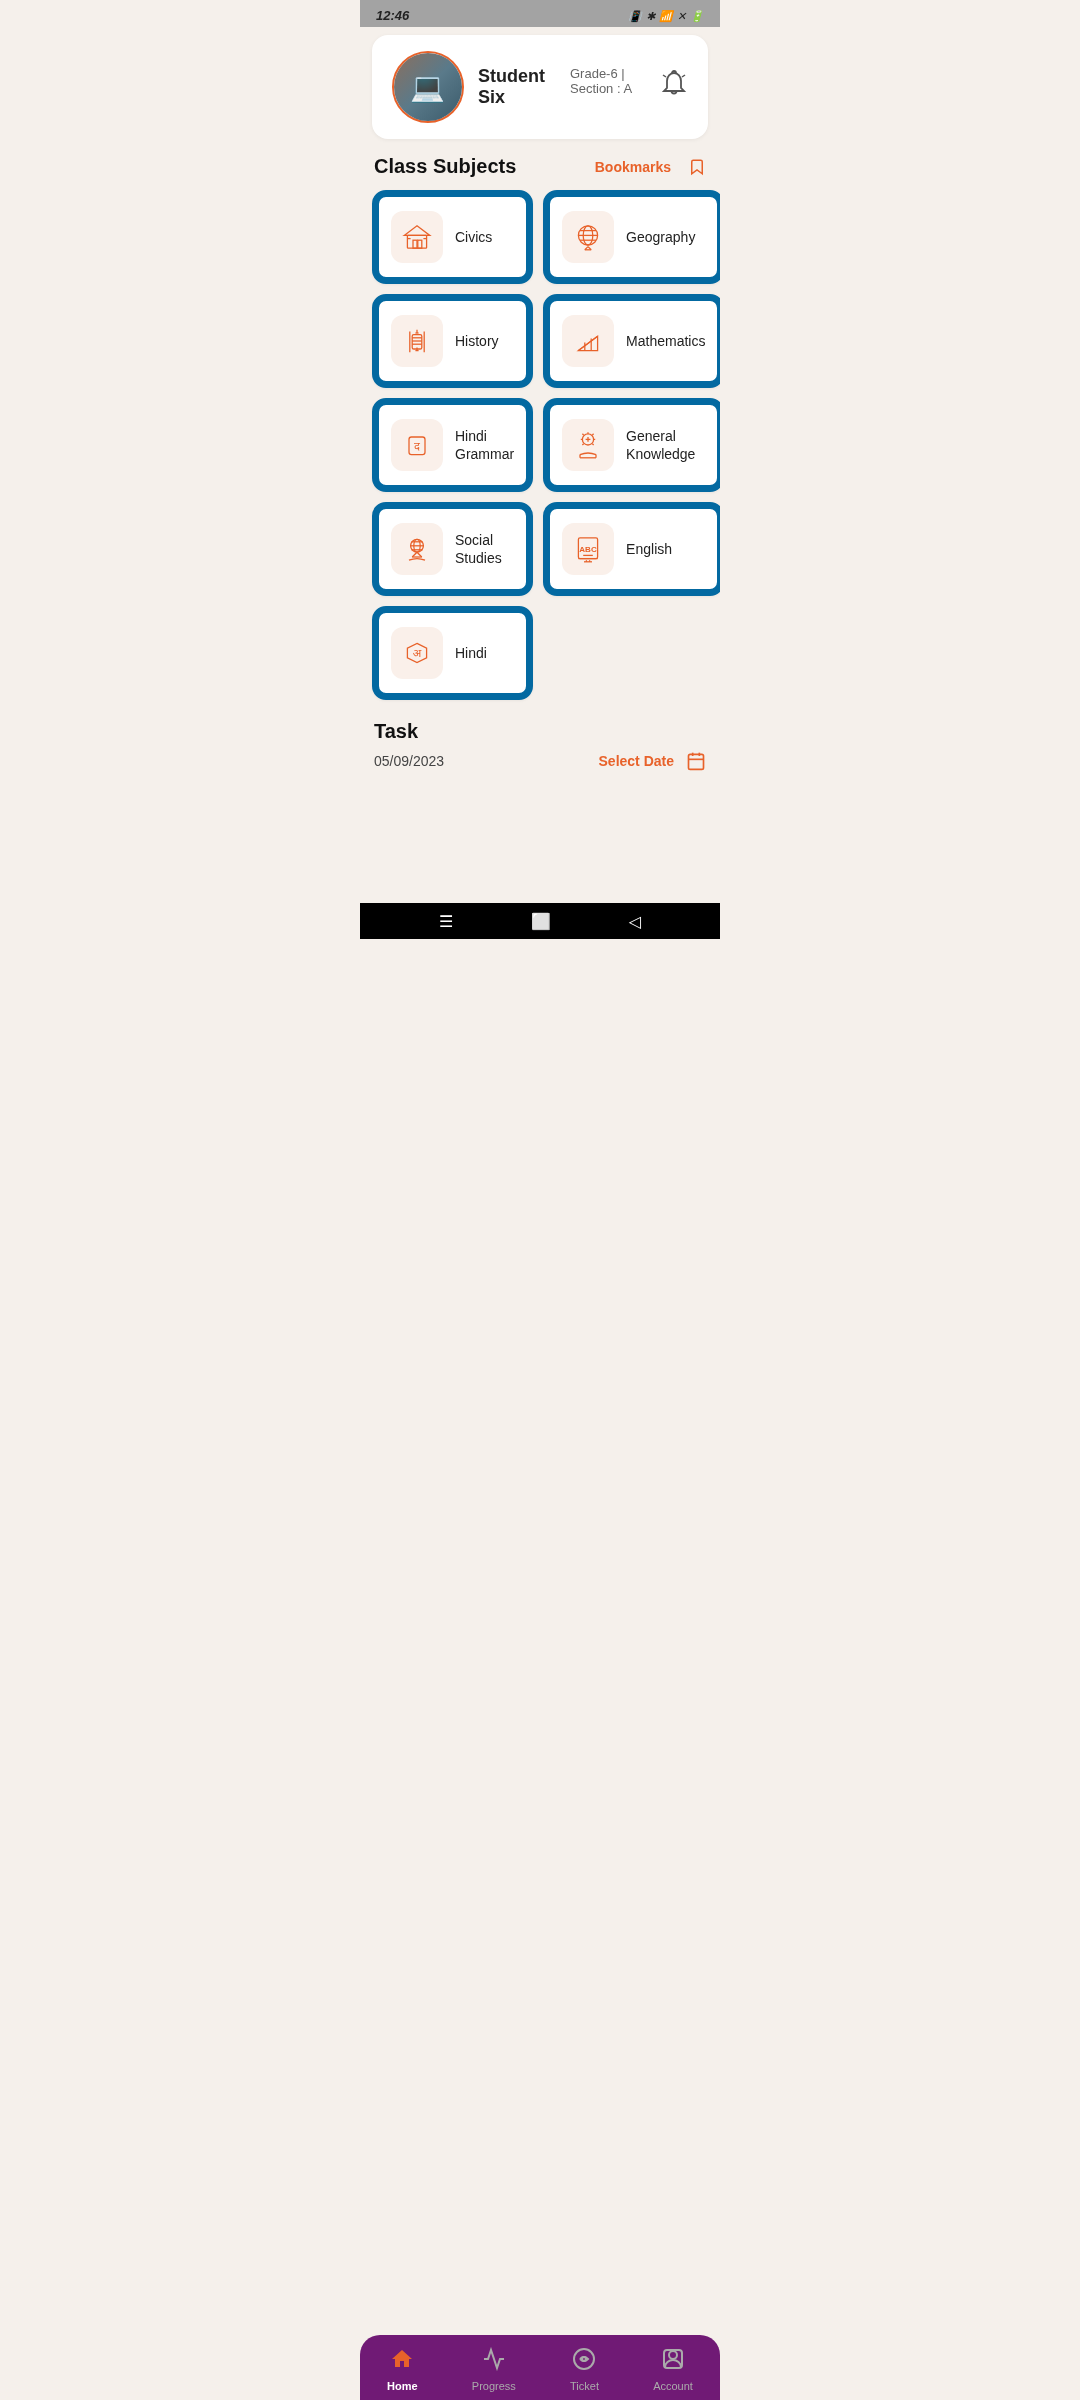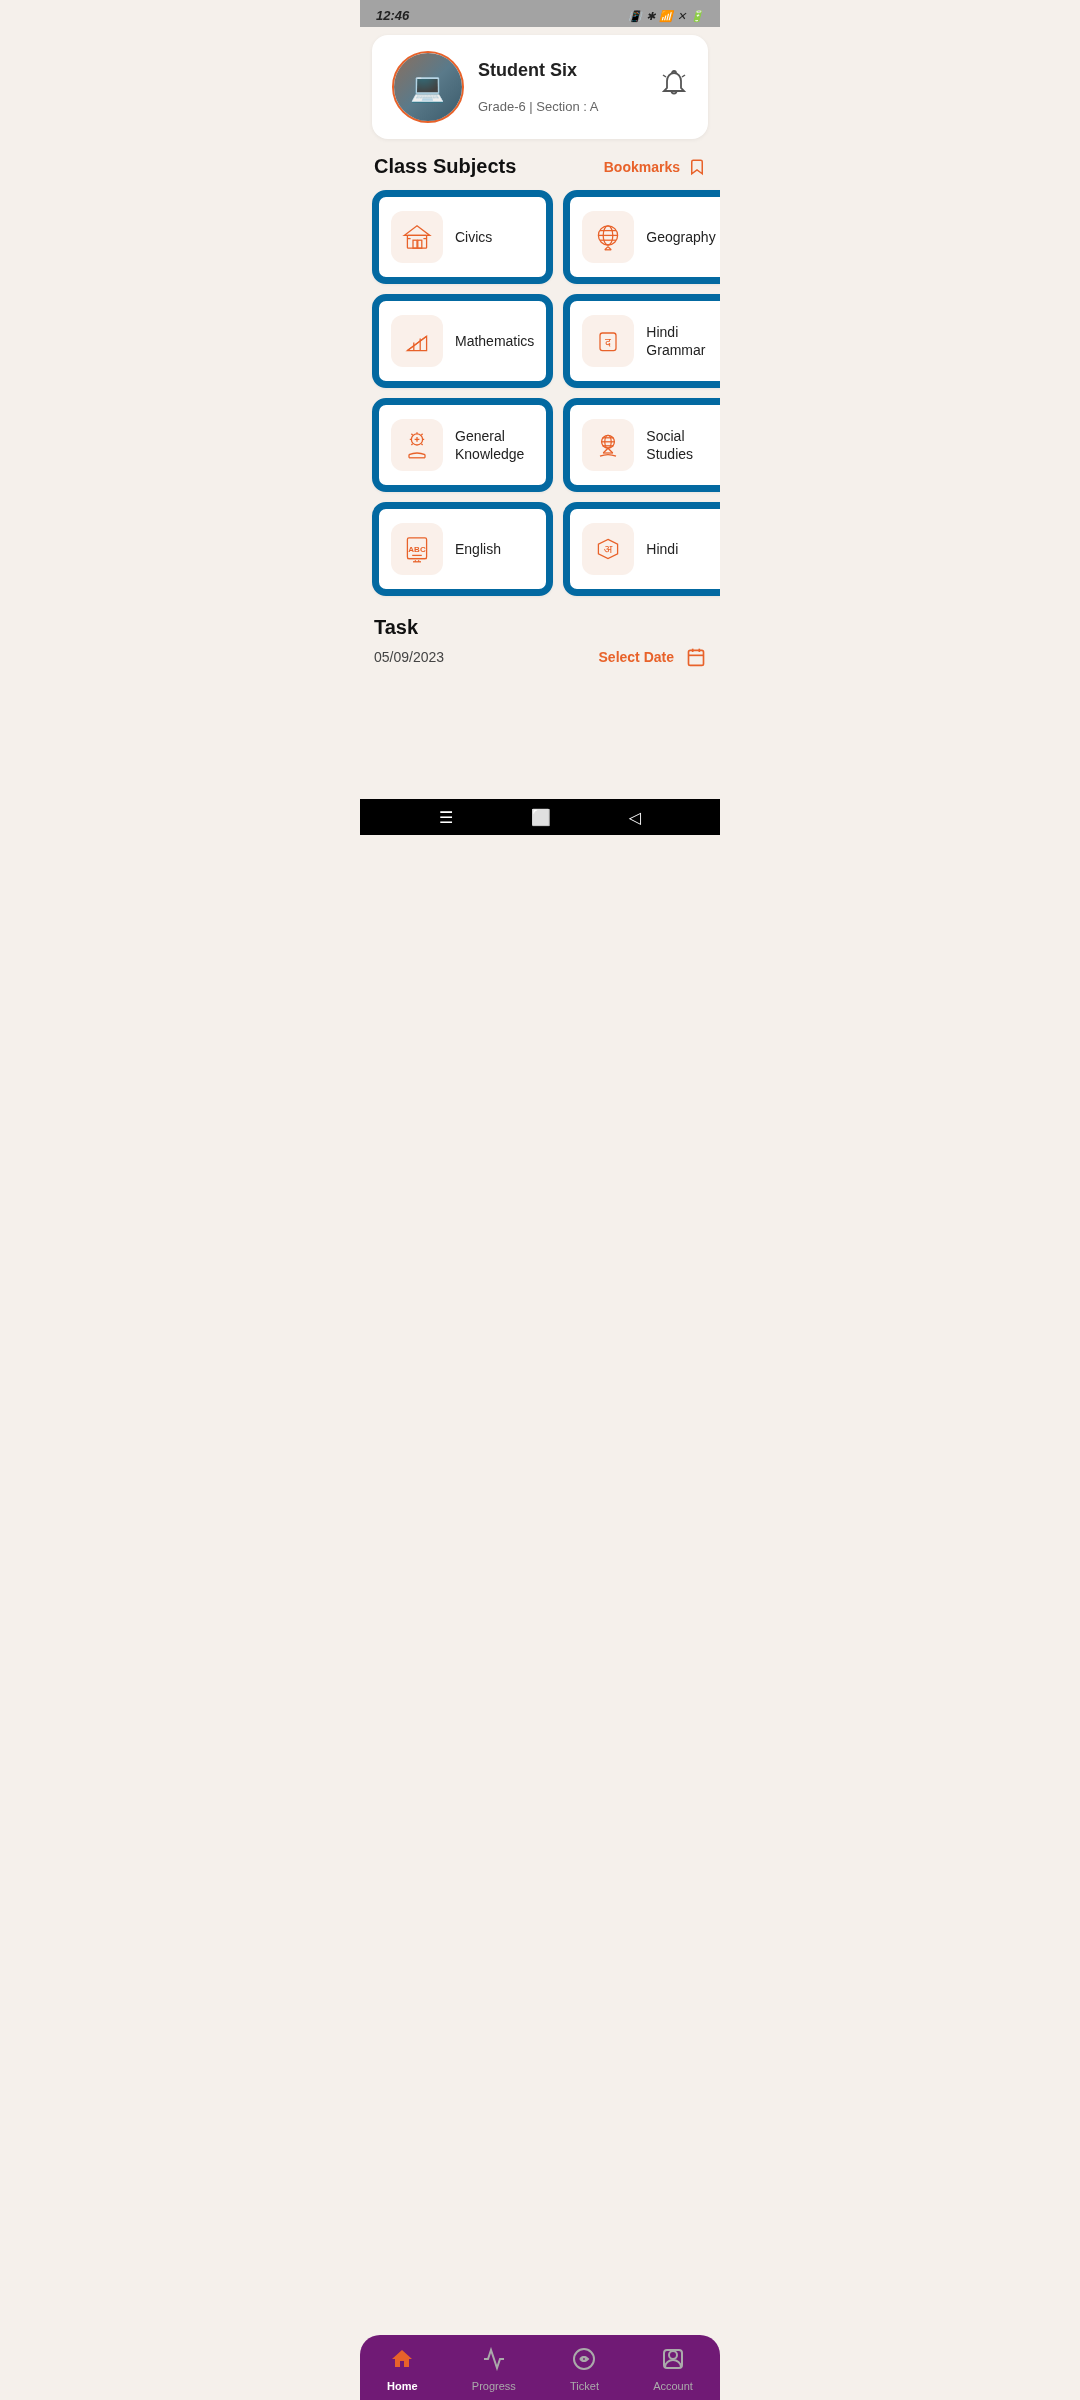--- a/index.html
+++ b/index.html
@@ -49,35 +49,35 @@
       width: 100%; height: 100%;
       background: linear-gradient(135deg, #8B6F5E 0%, #5a7a8a 50%, #3a5a6a 100%);
       display: flex; align-items: center; justify-content: center;
       position: relative;
     }
     
     .avatar-img::before {
       content: '💻';
       font-size: 28px;
     }
-    .profile-info { display: flex; flex-direction: column; gap: 18px; }
+    .profile-info { display: flex; gap: 18px; }
     .profile-name { font-size: 18px; font-weight: 700; color: #222; }
     .profile-grade { font-size: 13px; color: #666; }
     .bell-icon { font-size: 22px; color: #555; cursor: pointer; }
 
     
     .section-header {
       display: flex;
       justify-content: space-between;
       align-items: center;
       padding: 0 14px 12px;
     }
     .section-title { font-size: 20px; font-weight: 700; color: #111; }
     .bookmarks-link {
-      display: flex; align-items: center; gap: 8px;
+      display: flex; align-items: center; gap: 17px;
       color: #e8622a; font-size: 14px; font-weight: 600; cursor: pointer;
     }
 
     
     .subject-grid {
       display: grid;
       grid-template-columns: 1fr 1fr;
       gap: 10px;
       padding: 0 12px;
     }
@@ -219,20 +219,37 @@
         <line x1="10" y1="24" x2="30" y2="24"></line>
         <line x1="20" y1="32" x2="16" y2="36"></line>
         <line x1="20" y1="32" x2="24" y2="36"></line>
         <line x1="16" y1="36" x2="24" y2="36"></line>
       </svg>
     </div>
     <span class="subject-label">Geography</span>
   </div>
 
 
+  <div class="subject-card">
+    <div class="subject-icon-wrap">
+      <svg viewBox="0 0 40 40" fill="none" stroke="#e8622a" stroke-width="1.6">
+        <line x1="20" y1="6" x2="20" y2="10"></line>
+        <line x1="20" y1="28" x2="20" y2="32"></line>
+        <line x1="18" y1="10" x2="22" y2="10"></line>
+        <line x1="18" y1="32" x2="22" y2="32"></line>
+        <rect x="14" y="12" width="12" height="18" rx="2"></rect>
+        <line x1="14" y1="16" x2="26" y2="16"></line>
+        <line x1="14" y1="20" x2="26" y2="20"></line>
+        <line x1="14" y1="24" x2="26" y2="24"></line>
+        <line x1="11" y1="8" x2="11" y2="34"></line>
+        <line x1="29" y1="8" x2="29" y2="34"></line>
+      </svg>
+    </div>
+    <span class="subject-label">History</span>
+  </div>
 
   <div class="subject-card">
     <div class="subject-icon-wrap">
       <svg viewBox="0 0 40 40" fill="none" stroke="#e8622a" stroke-width="1.6">
         <polygon points="8,32 32,32 32,14"></polygon>
         <line x1="8" y1="32" x2="32" y2="14"></line>
         <line x1="16" y1="32" x2="16" y2="22"></line>
         <line x1="24" y1="32" x2="24" y2="17"></line>
       </svg>
     </div>

